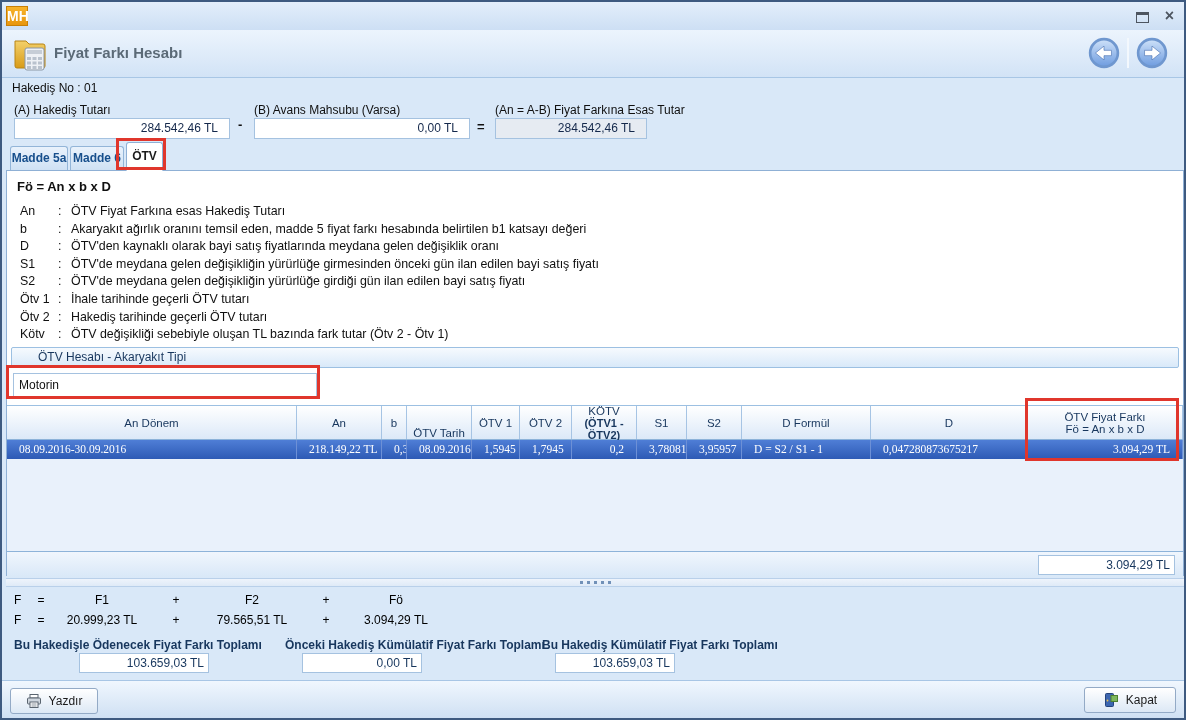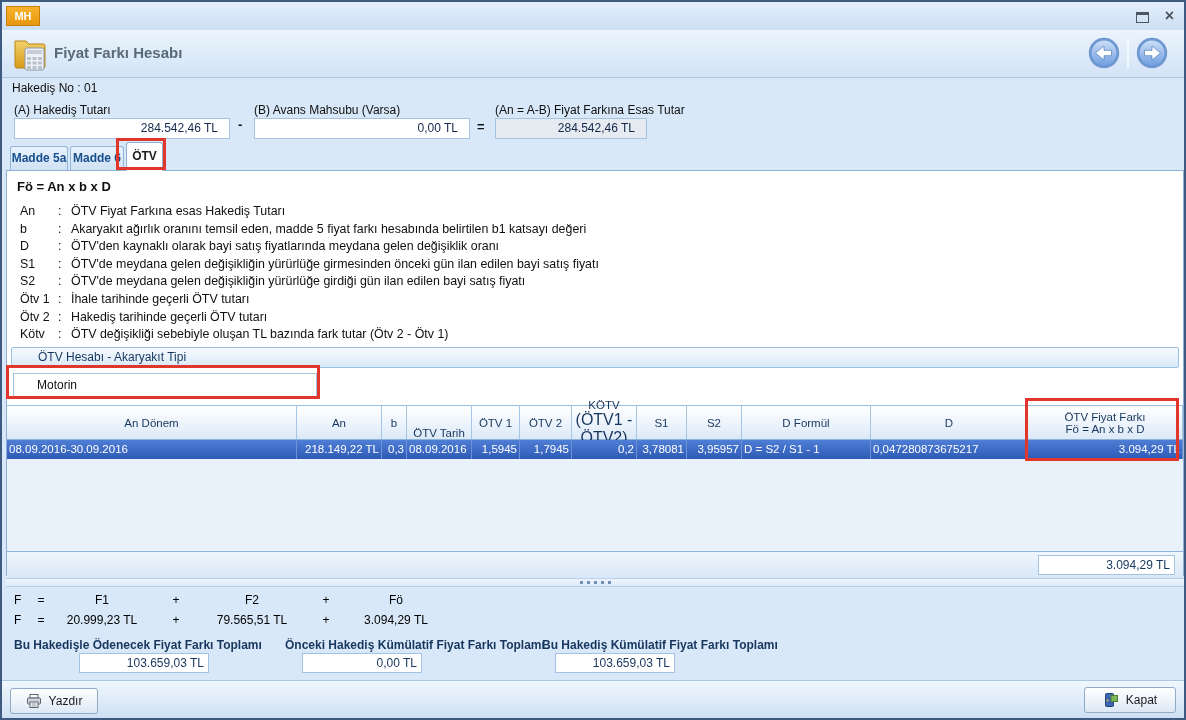--- a/index.html
+++ b/index.html
@@ -3,23 +3,23 @@
 <meta charset="utf-8">
 <style>
   * { margin:0; padding:0; box-sizing:border-box; }
   html,body { width:1186px; height:720px; overflow:hidden; }
   body { font-family:"Liberation Sans", sans-serif; }
   #app { position:relative; width:1186px; height:720px; background:#d9e8f8; border:2px solid #3e5a80; }
 
   
   .titlebar { position:absolute; left:0; top:0; width:100%; height:28px;
     background:linear-gradient(#e3eefb,#cddff4); }
-  .mh-logo { position:absolute; left:4px; top:4px; width:34px; height:20px;
+  .mh-logo { position:absolute; left:4px; top:4px; width:22px; height:20px;
     background:linear-gradient(#f7b32b,#e8960f); border:1px solid #c87f06;
-    color:#fff; font-size:11px; font-weight:bold; text-align:center; line-height:19px; }
+    color:#fff; font-size:14px; font-weight:bold; text-align:center; line-height:19px; }
   .win-controls { position:absolute; right:10px; top:6px; display:flex; gap:16px; align-items:center; }
   .btn-max { width:13px; height:11px; border:1px solid #4d5560; border-top:3px solid #4d5560; margin-top:2px; cursor:default; }
   .btn-close { color:#4d5560; font-size:16px; font-weight:bold; line-height:16px; cursor:default; }
 
   
   .header { position:absolute; left:0; top:28px; width:100%; height:48px;
     background:linear-gradient(#ecf4fd,#d2e3f6); border-bottom:1px solid #a8c6e5; }
   .app-icon { position:absolute; left:8px; top:4px; }
   .page-title { position:absolute; left:52px; top:14px; font-size:15px; font-weight:bold; color:#5b6a77; }
   .nav { position:absolute; right:16px; top:7px; display:flex; align-items:center; }
@@ -48,32 +48,32 @@
   .formula-title { position:absolute; left:10px; top:8px; font-size:13px; font-weight:bold; color:#101010; }
   .defs { position:absolute; left:13px; top:33px; }
   .def-row { display:flex; height:17.6px; font-size:12.4px; color:#101010; }
   .def-term { width:38px; }
   .def-colon { width:13px; }
 
   .groupbar { position:absolute; left:4px; top:176px; width:1168px; height:21px;
     background:linear-gradient(#f6fafe,#d9e9f9); border:1px solid #9cc0e2; border-radius:2px;
     color:#17365d; font-size:12px; line-height:19px; padding-left:26px; }
   .fuel-input { position:absolute; left:6px; top:202px; width:304px; height:24px; background:#fff;
-    border:1px solid #a5c2e0; font-size:12px; line-height:22px; padding-left:23px; color:#101010; }
+    border:1px solid #a5c2e0; font-size:12px; line-height:22px; padding-left:5px; color:#101010; }
 
   
   .grid { position:absolute; left:0; top:234px; width:1176px; height:172px; display:flex; flex-direction:column; }
   .thead { height:35px; display:flex; background:linear-gradient(#ffffff,#dce9f8);
     border-top:1px solid #9cc0e2; border-bottom:1px solid #8db3d9; }
   .th { border-right:1px solid #a6c4e4; color:#17365d; font-size:11.5px; display:flex;
     flex-direction:column; justify-content:center; align-items:center; text-align:center; }
-  .th .l2 { font-size:16px; }
+  .th .l2 { font-size:11px;font-weight:bold; }
   .trow { height:19px; display:flex; background:linear-gradient(#4f7ed6,#2d5ab5); color:#fff;
     font-size:11.5px; cursor:default; }
-  .td { border-right:1px solid #6d90d6; line-height:18px; padding:0 2px; white-space:nowrap; overflow:hidden; }
+  .td { border-right:1px solid #6d90d6; line-height:18px; padding:0 12px; white-space:nowrap; overflow:hidden;font-family:Liberation Serif, serif; }
   .c0{width:290px;} .c1{width:85px;} .c2{width:25px;} .c3{width:65px;justify-content:flex-end;} .c4{width:48px;}
   .c5{width:52px;} .c6{width:65px;} .c7{width:50px;} .c8{width:55px;} .c9{width:129px;}
   .c10{width:157px;} .c11{flex:1;}
   .ar{text-align:right;} .al{text-align:left;}
   .tfiller { flex:1; background:#e9f1fb; }
   .totalbar { height:26px; background:linear-gradient(#f0f6fd,#d9e8f8); border-top:1px solid #8db3d9; position:relative; }
   .totalbox { position:absolute; right:8px; top:3px; width:137px; height:20px; background:#fff;
     border:1px solid #a5c2e0; font-size:12px; line-height:18px; text-align:right; padding-right:4px; color:#17365d; }
 
   

